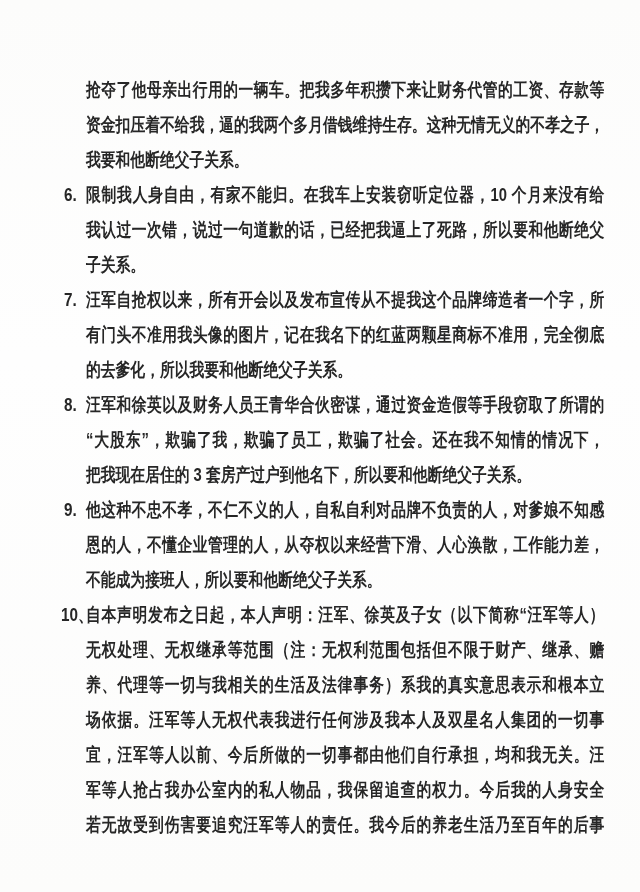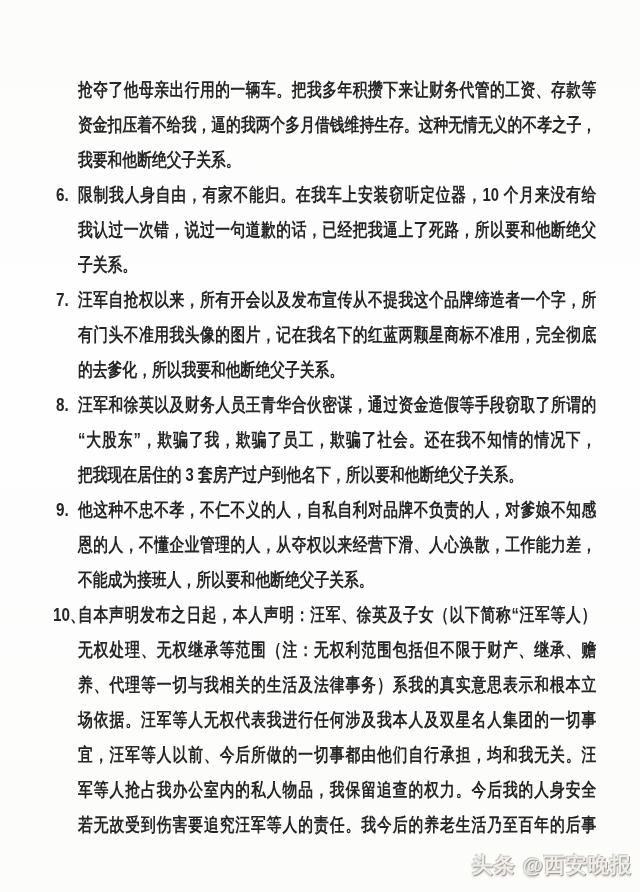--- a/index.html
+++ b/index.html
@@ -11,21 +11,21 @@
     position: relative;
     width: 640px;
     height: 892px;
     background: linear-gradient(180deg, #fcfcfb 0%, #fefefe 40%, #fcfcfb 100%);
     overflow: hidden;
     font-family: "Liberation Sans", "DejaVu Sans", sans-serif;
   }
   .doc {
     position: absolute;
     top: 72px;
-    left: 4px;
+    left: 12px;
     right: 0;
     color: #262626;
     filter: blur(0.25px);
   }
   .item { position: relative; }
   .num {
     position: absolute;
     left: 52px;
     top: 0;
     height: 35px;
@@ -115,14 +115,13 @@
       <div class="line">无权处理、无权继承等范围（注：无权利范围包括但不限于财产、继承、赡</div>
       <div class="line">养、代理等一切与我相关的生活及法律事务）系我的真实意思表示和根本立</div>
       <div class="line">场依据。汪军等人无权代表我进行任何涉及我本人及双星名人集团的一切事</div>
       <div class="line">宜，汪军等人以前、今后所做的一切事都由他们自行承担，均和我无关。汪</div>
       <div class="line">军等人抢占我办公室内的私人物品，我保留追查的权力。今后我的人身安全</div>
       <div class="line">若无故受到伤害要追究汪军等人的责任。我今后的养老生活乃至百年的后事</div>
     </div>
 
   </div>
 
-  <div class="watermark">头条 @西安晚报</div>
 </div>
 
 </body></html>

